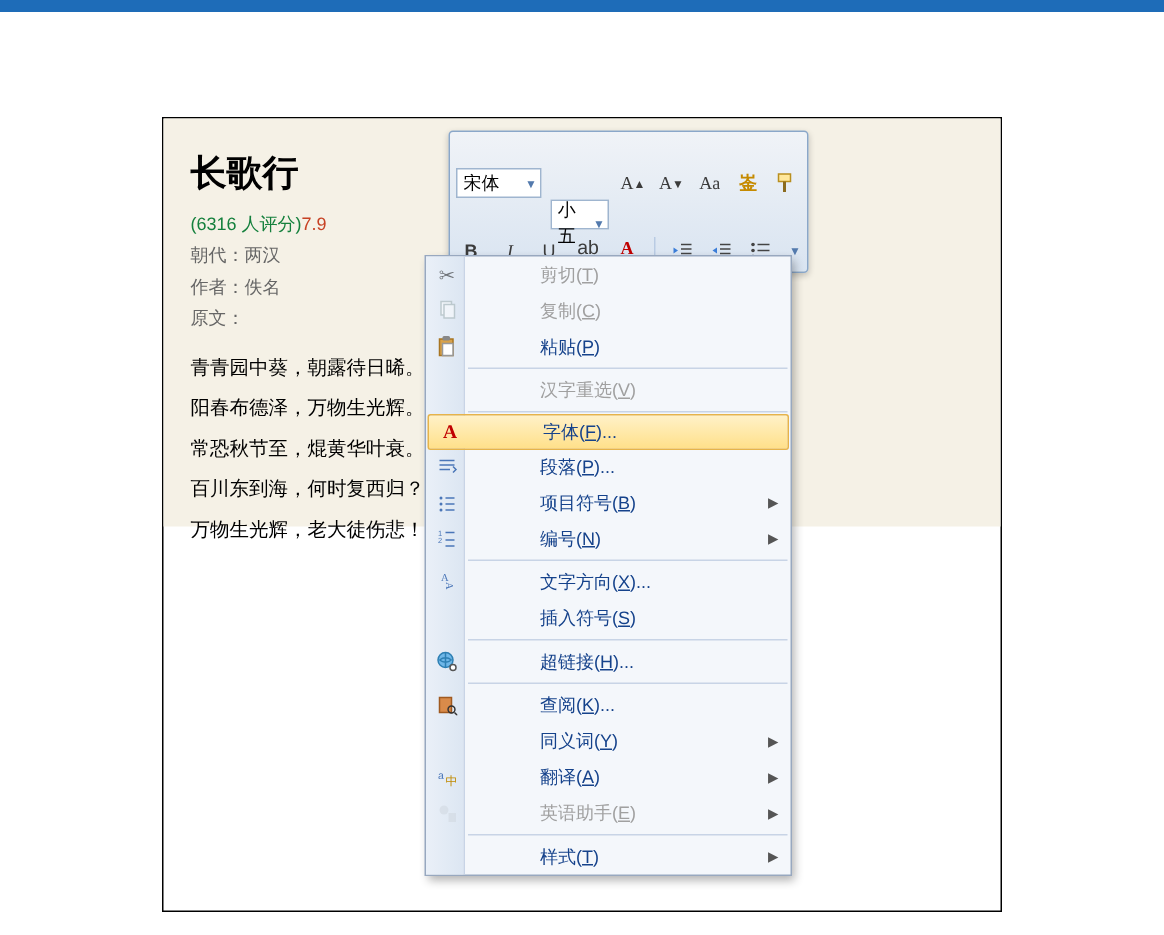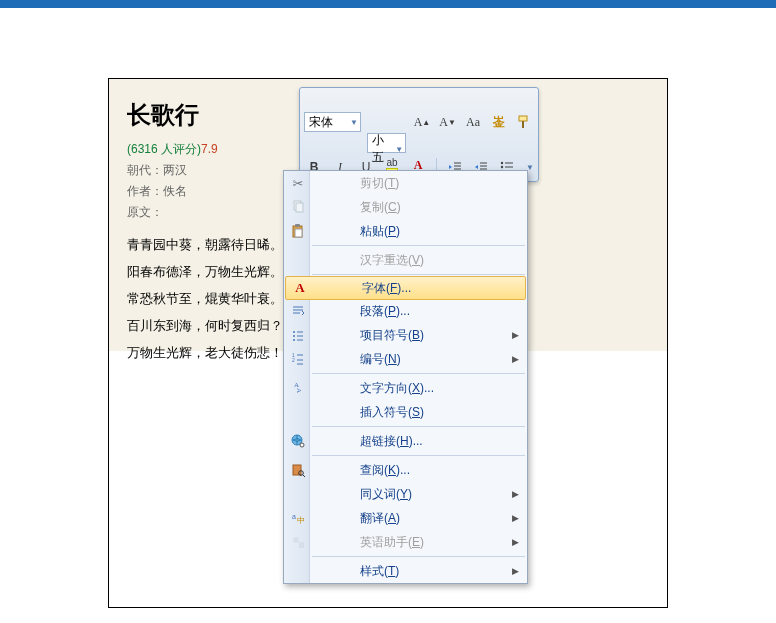--- a/index.html
+++ b/index.html
@@ -101,21 +101,21 @@
         <span class="ibtn">
             <b>B</b>
           </span>
         <span class="ibtn">
             <i style="font-family:serif">I</i>
           </span>
         <span class="ibtn">
             <u>U</u>
           </span>
         <span class="ibtn" style="flex-direction:column">
-            <span style="font-size:10px">ab</span>
+            <span style="font-size:13px">ab</span>
             <span class="hl-block"></span>
           </span>
         <span class="ibtn" style="flex-direction:column">
             <span class="Ared">A</span>
             <span class="red-underline"></span>
           </span>
         <span class="tb-sep"></span>
         <span class="ibtn">
           <svg width="14" height="14" viewBox="0 0 14 14">
               <path d="M4 7 L1 5 L1 9 Z" fill="#3b7dd8"></path>

